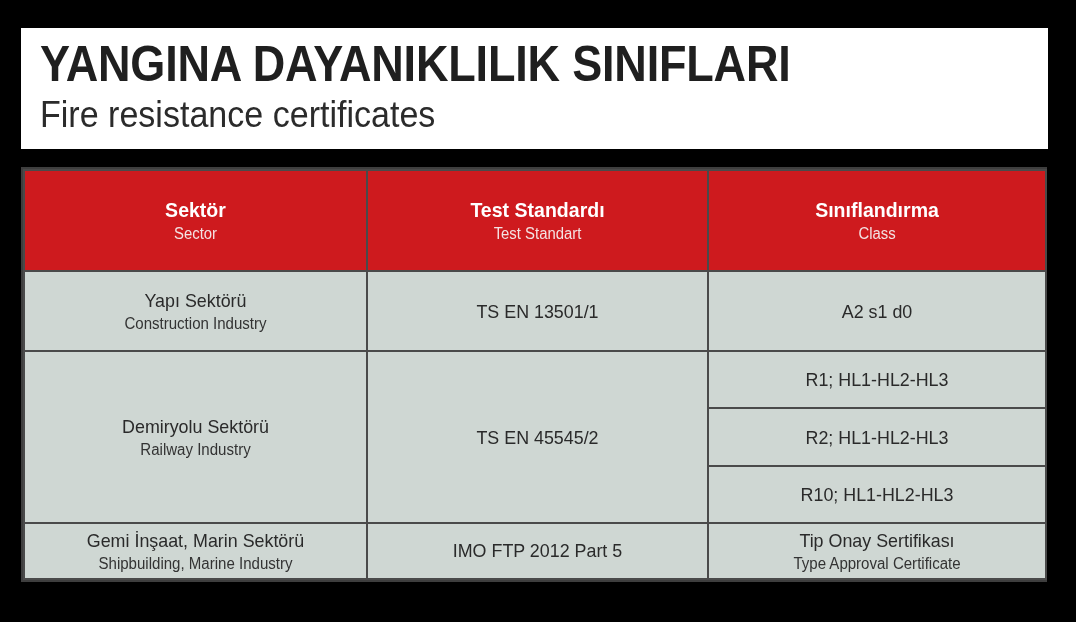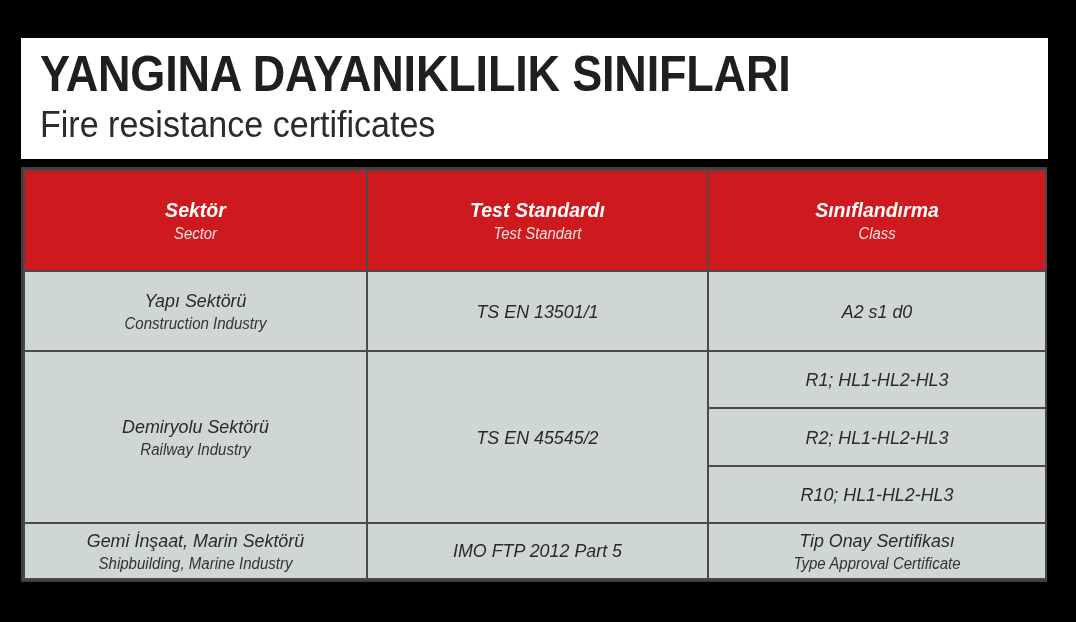--- a/index.html
+++ b/index.html
@@ -13,21 +13,21 @@
 
   body {
     font-family: "Liberation Sans", "DejaVu Sans", sans-serif;
     position: relative;
   }
 
   
   .title-band {
     position: absolute;
     left: 21px;
-    top: 38px;
+    top: 28px;
     width: 1027px;
     height: 121px;
     background: #FFFFFF;
     padding: 7px 0 0 19px;
   }
 
   .title-main {
     font-size: 50px;
     line-height: 58px;
     font-weight: 700;
@@ -58,21 +58,20 @@
     height: 415px;
     border: 2px solid #3E3E3E;
     background: #CFD7D3;
   }
 
   .tbl {
     width: 100%;
     height: 100%;
     border-collapse: collapse;
     table-layout: fixed;
-    font-style: italic;
   }
 
   .tbl td, .tbl th {
     border: 2px solid #4A4A4A;
     text-align: center;
     vertical-align: middle;
     padding: 4px 6px;
   }
 
   .tbl th {

